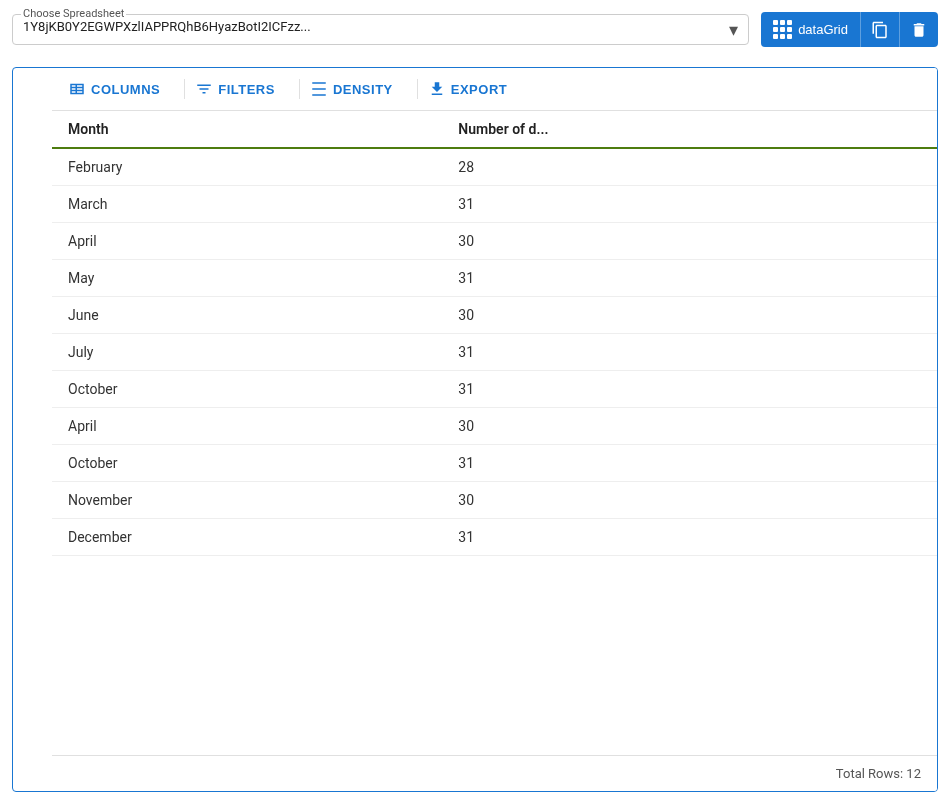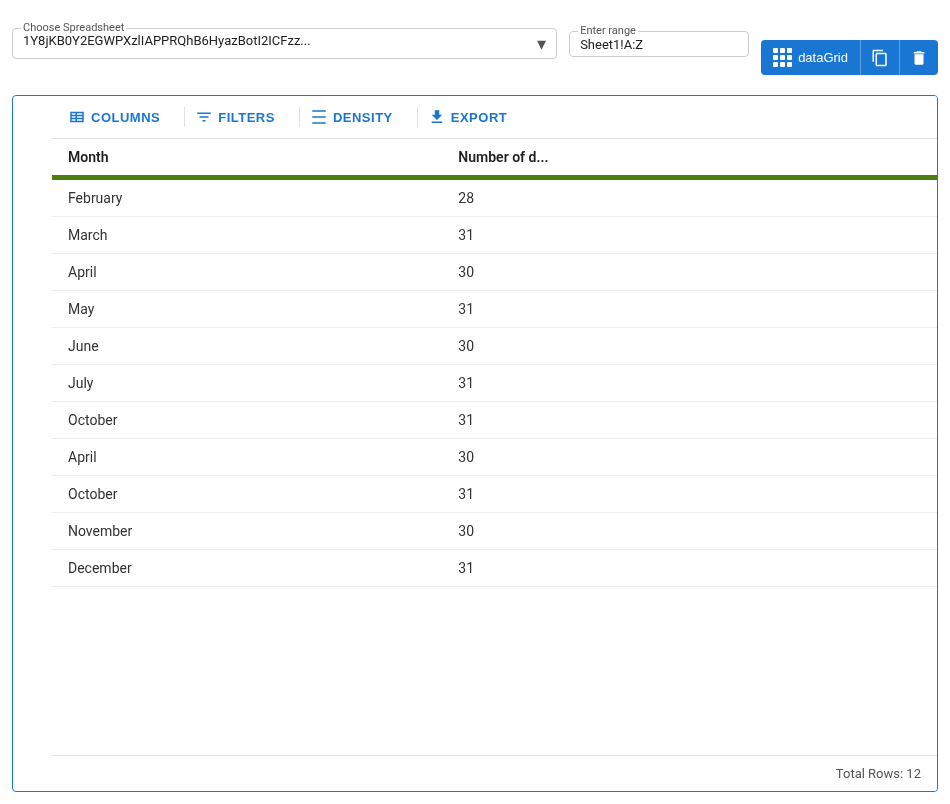--- a/index.html
+++ b/index.html
@@ -106,21 +106,20 @@
       font-size: 16px;
       display: flex;
       align-items: center;
     }
     .icon-btn:last-child {
       border-radius: 0 4px 4px 0;
     }
     .btn-group {
       display: flex;
       align-items: stretch;
-      margin-top: 28px;
     }
     .main-card {
       border: 1.5px solid #1976d2;
       border-radius: 4px;
       flex: 1;
       display: flex;
       flex-direction: column;
       overflow: hidden;
       padding-left: 39px;
     }
@@ -156,21 +155,21 @@
       width: 100%;
       border-collapse: collapse;
       flex: 1;
     }
     .data-table th {
       text-align: left;
       padding: 10px 16px;
       font-weight: 600;
       color: #222;
       font-size: 14px;
-      border-bottom: 5px solid #4d7c0f;
+      border-bottom: 2px solid #4d7c0f;
       background: #fff;
     }
     .data-table td {
       padding: 10px 16px;
       color: #333;
       font-size: 14px;
       border-bottom: 1px solid #eeeeee;
     }
     .table-wrapper {
       flex: 1;
@@ -208,24 +207,20 @@
 
 <div class="outer-container">
 
   <div class="top-bar">
     <div class="spreadsheet-select-wrapper">
       <span class="field-label">Choose Spreadsheet</span>
       <div class="select-row">
         <span class="select-value">1Y8jKB0Y2EGWPXzlIAPPRQhB6HyazBotI2ICFzz...</span>
         <span class="chevron-icon">▾</span>
       </div>
-    </div>
-    <div class="range-input-wrapper">
-      <span class="field-label">Enter range</span>
-      <span class="range-value">Sheet1!A:Z</span>
     </div>
     <div class="btn-group">
       <button class="datagrid-btn">
         <span class="grid-icon">
           <span></span>
             <span></span>
             <span></span>
           <span></span>
             <span></span>
             <span></span>

